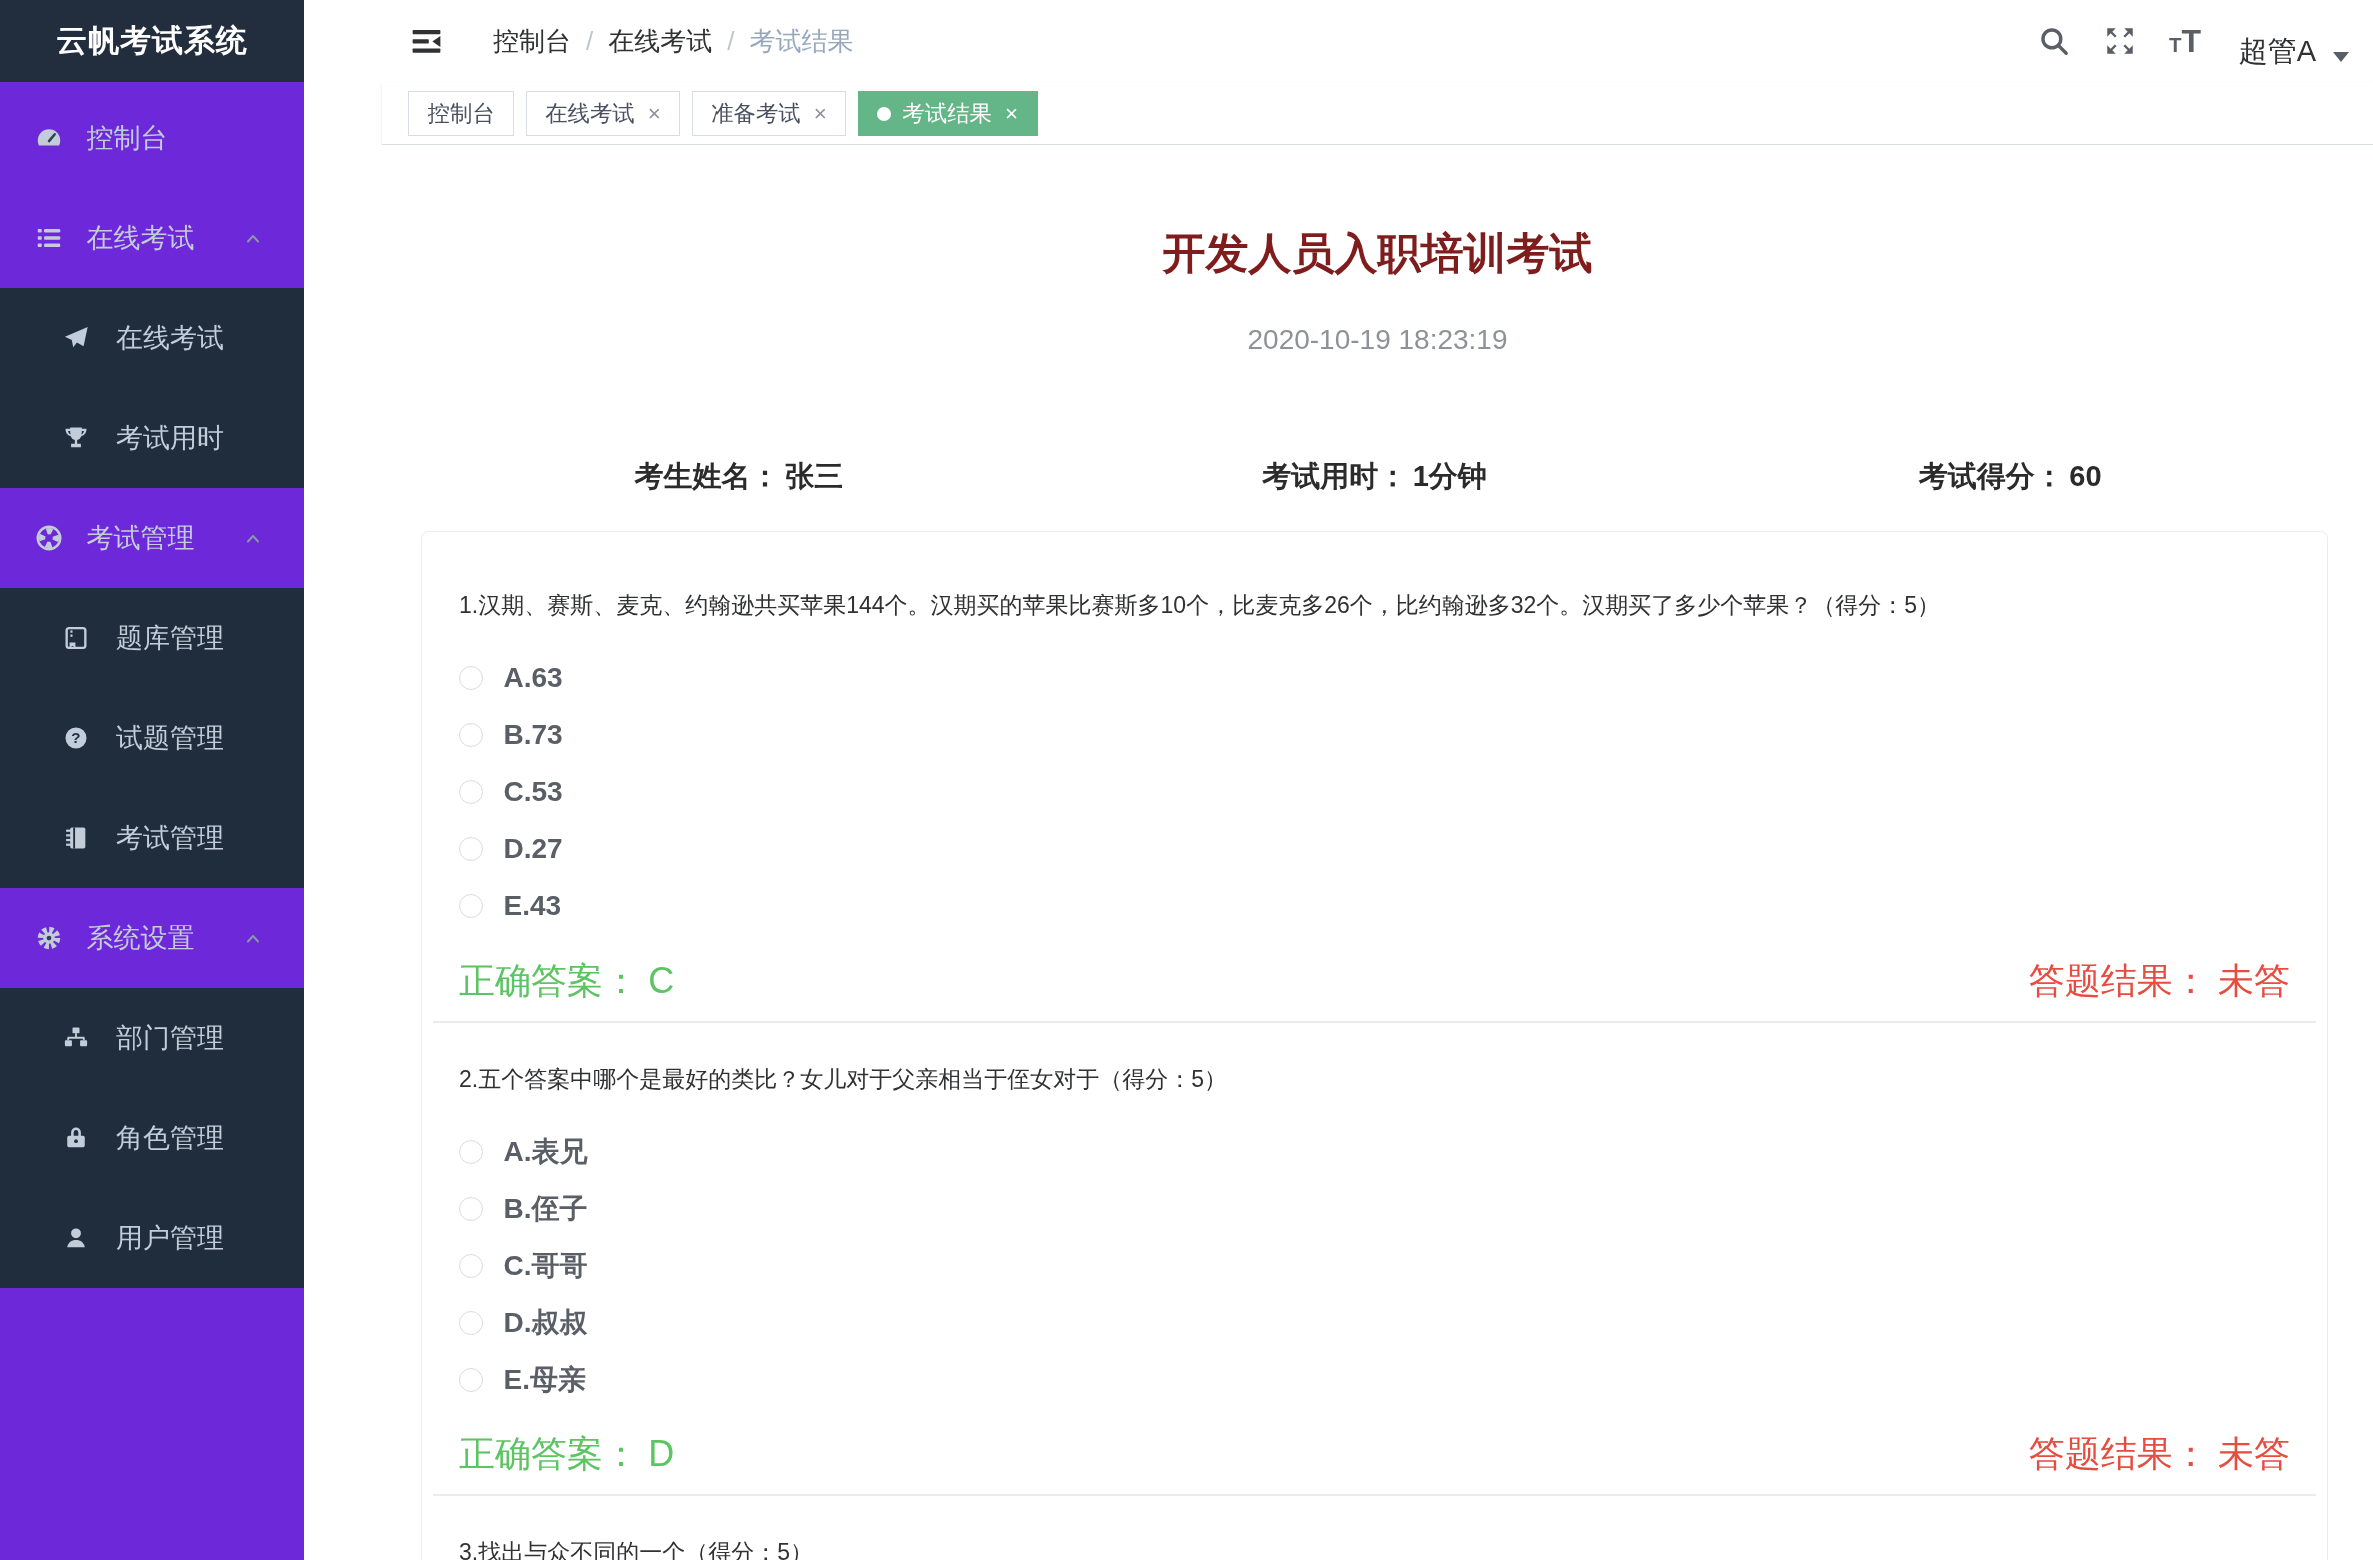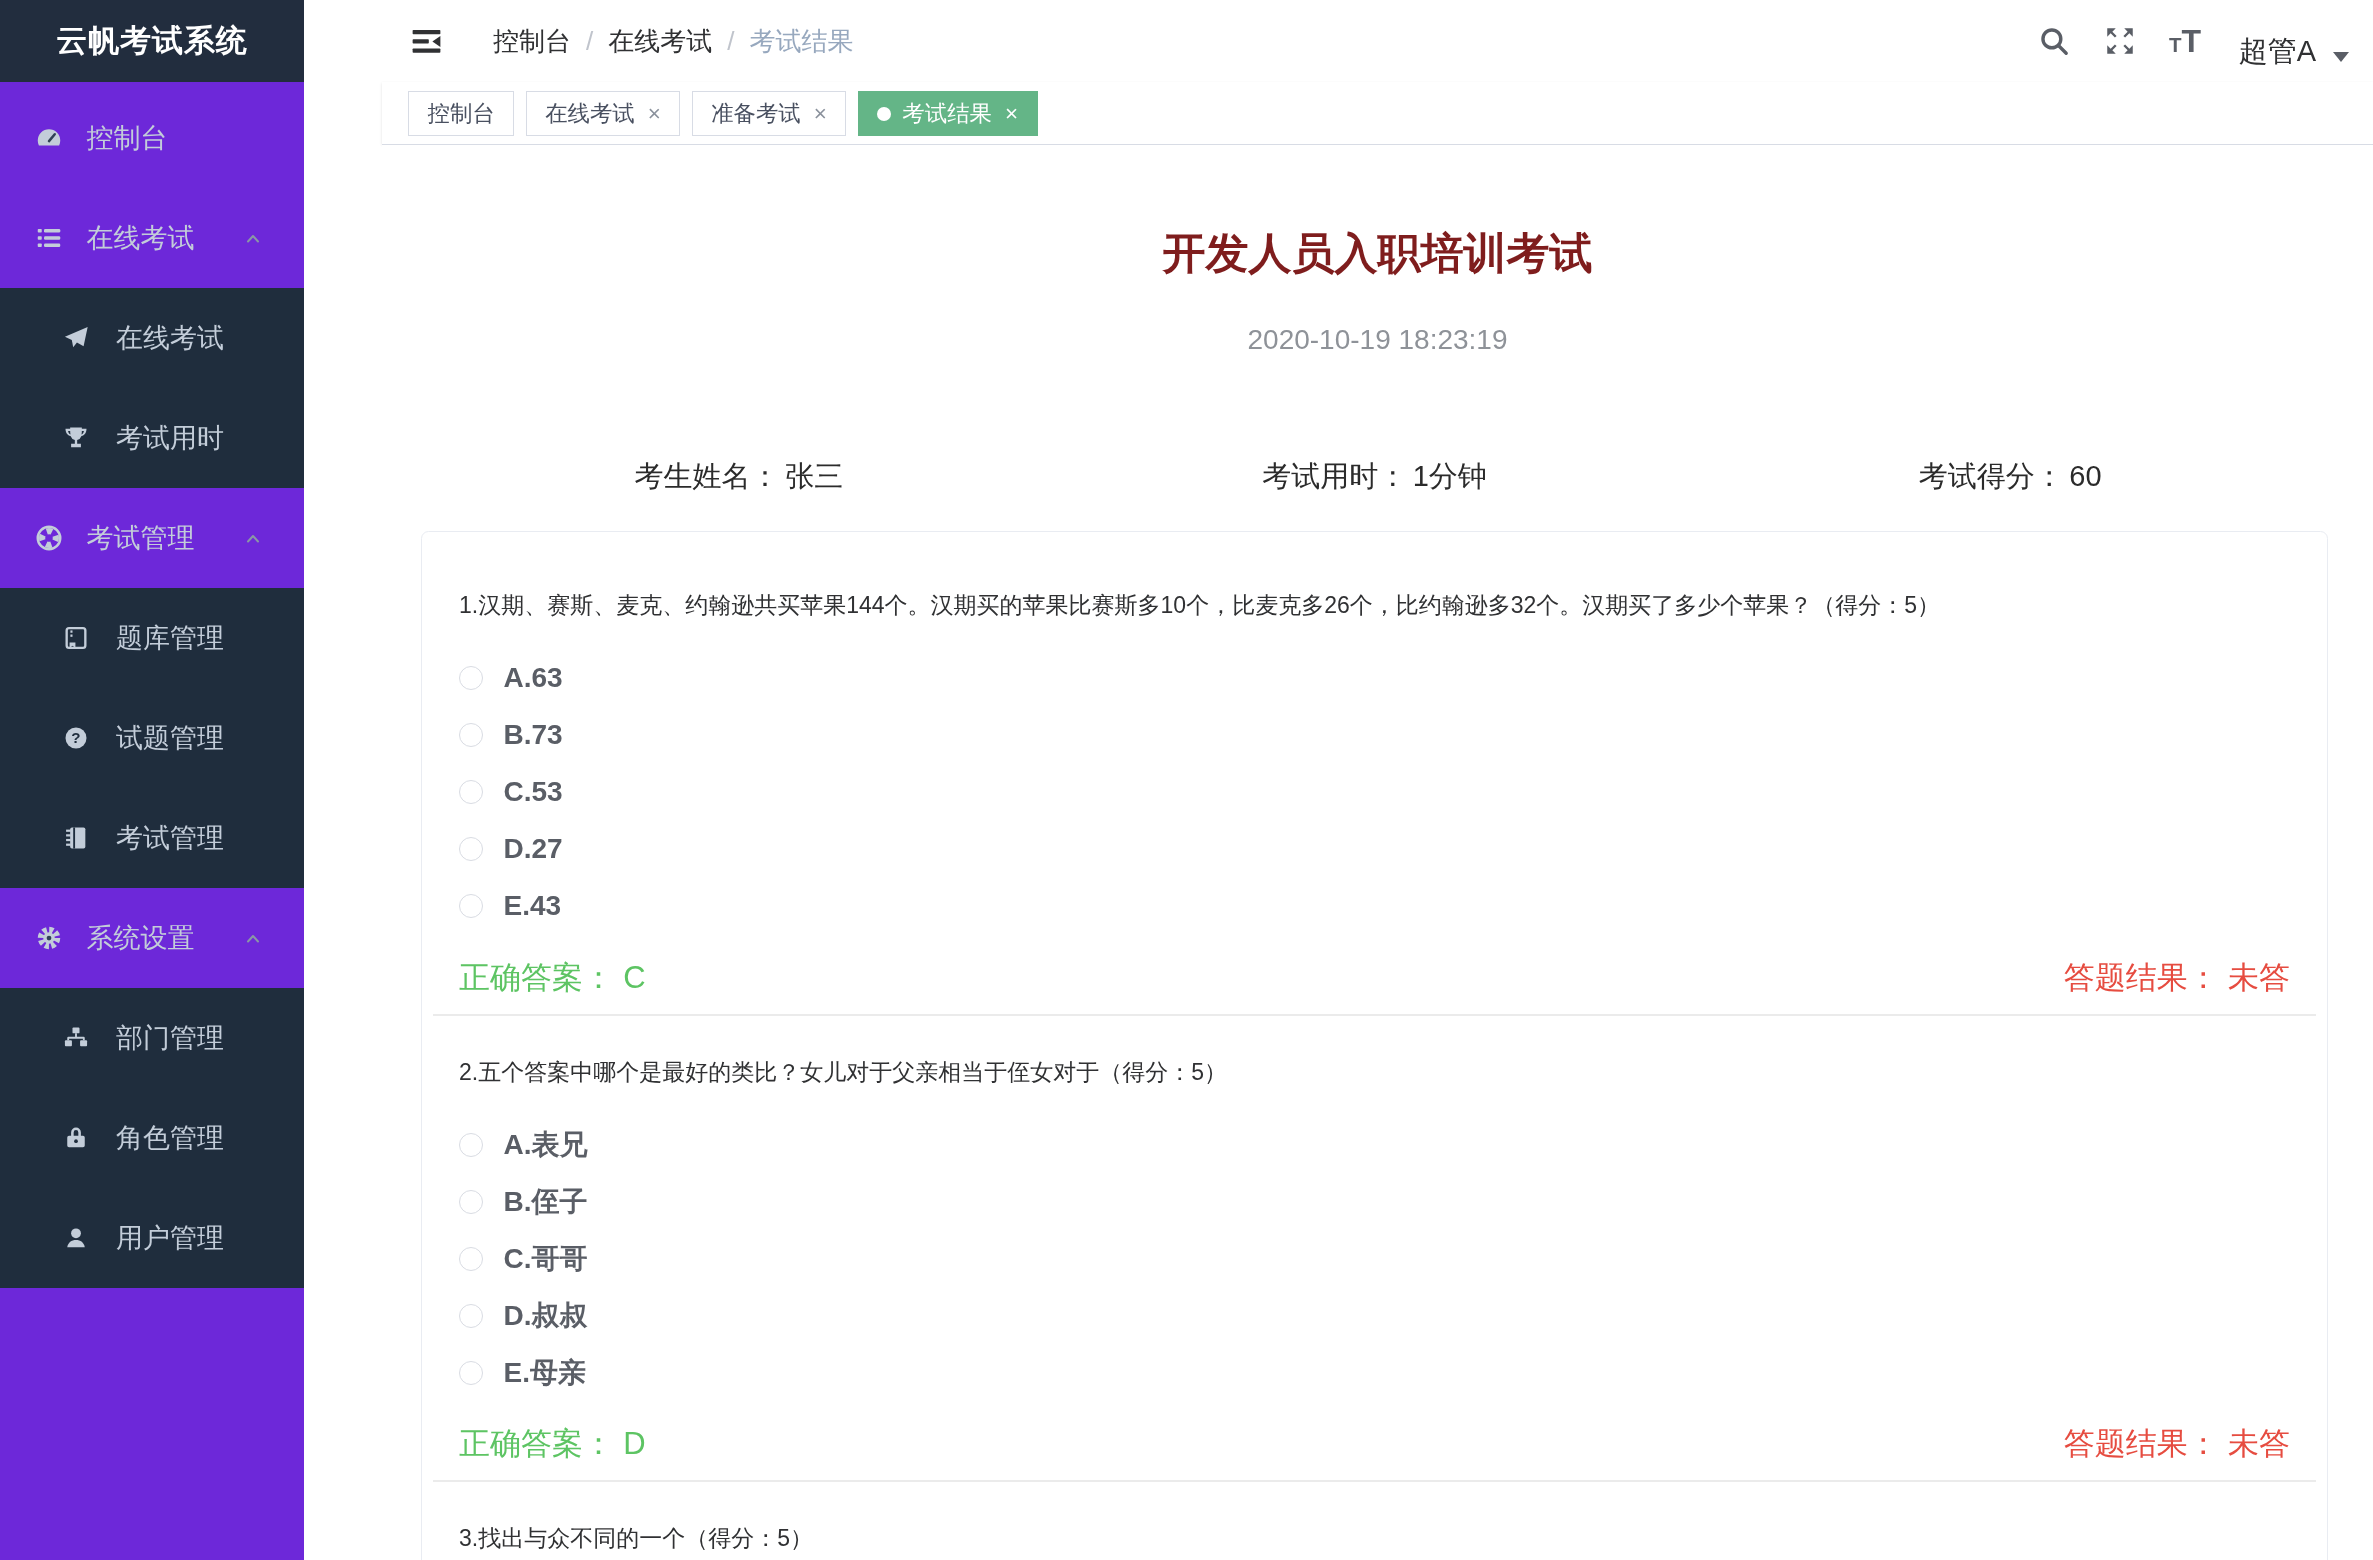--- a/index.html
+++ b/index.html
@@ -43,31 +43,31 @@
   .tag .x{margin-left:13px;font-size:22.4px;color:#8a919c;line-height:1;}
   .tag.active{background:#64b587;border-color:#64b587;color:#fff;}
   .tag.active .x{color:#fff;}
   .dot{width:14px;height:14px;border-radius:50%;background:#fff;margin-right:11.2px;}
 
   
   .content{height:1415px;overflow:hidden;background:#fff;}
   .exam-title{margin:80px 0 0;text-align:center;font-size:43px;font-weight:700;color:#7f1d1d;}
   .exam-date{margin-top:41px;text-align:center;font-size:28px;color:#8e9298;}
   .info-row{margin:101px 45px 0 39px;display:flex;}
-  .info{flex:1;text-align:center;font-size:29px;font-weight:400;color:#2b2b2b;}
+  .info{flex:1;text-align:center;font-size:29px;font-weight:700;color:#2b2b2b;}
   .info .val{margin-left:5.6px;}
 
   .card{margin:34px 45px 0 39px;border:1.9px solid #e9ecf2;border-radius:7.5px;background:#fff;padding:52px 37px 186px;}
   .q-text{font-size:23px;color:#303133;line-height:43px;}
   .q2{margin-top:35px;}
   .options{margin-top:22.4px;}
   .option{display:flex;align-items:center;height:57px;cursor:pointer;}
   .radio{width:24px;height:24px;border:1.9px solid #d9dce3;border-radius:50%;box-sizing:border-box;margin-right:20.5px;background:#fff;}
   .olabel{font-size:28px;font-weight:700;color:#5a5e66;}
-  .answer-row{display:flex;justify-content:space-between;margin-top:22.4px;font-size:31px;text-align:right;}
+  .answer-row{display:flex;justify-content:space-between;margin-top:22.4px;font-size:36px;text-align:right;}
   .correct{color:#5dc463;}
   .result{color:#e64c40;}
   .answer-row .val{margin-left:9.3px;}
   .divider{height:1.9px;background:#ebebeb;margin:15px -26px 0;}
 </style>
 </head>
 <body>
 
 <div id="app">
 

